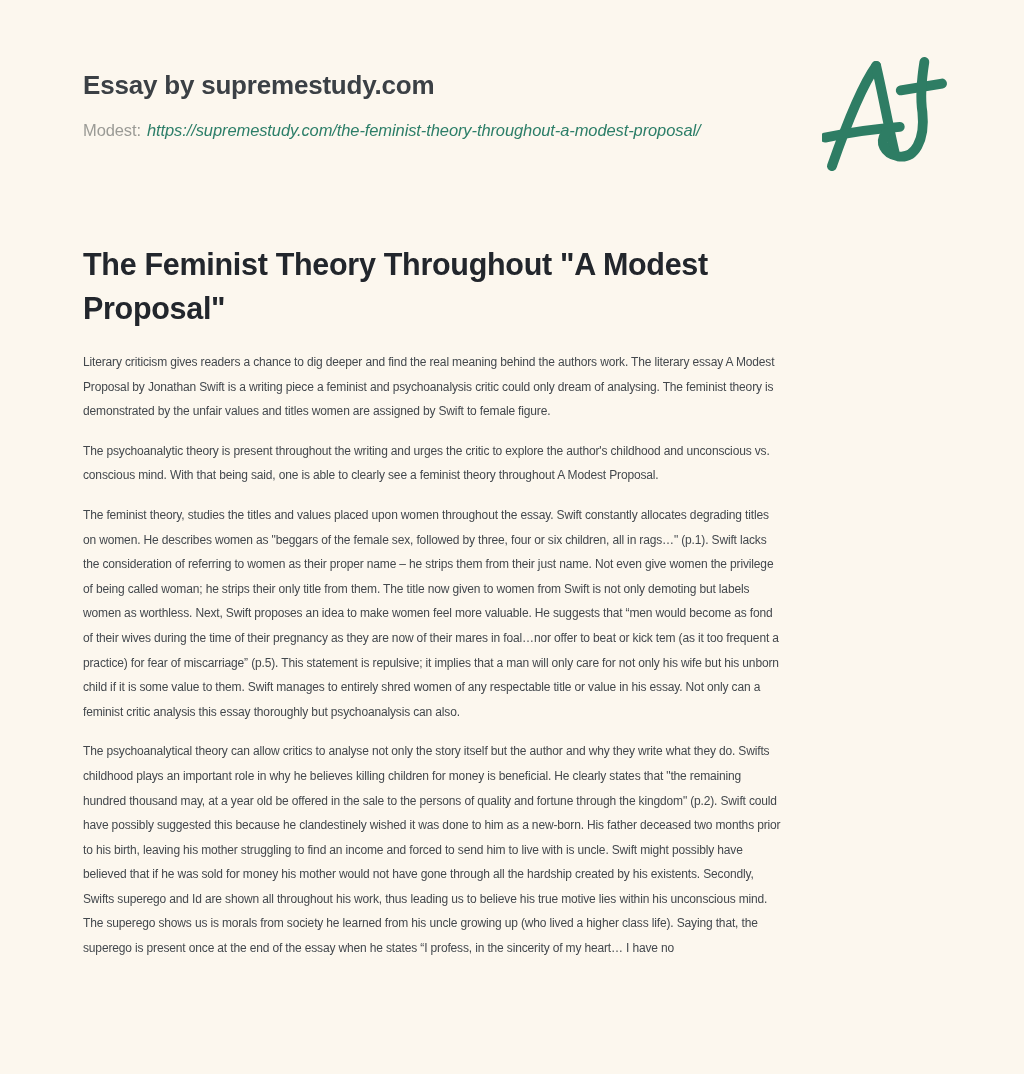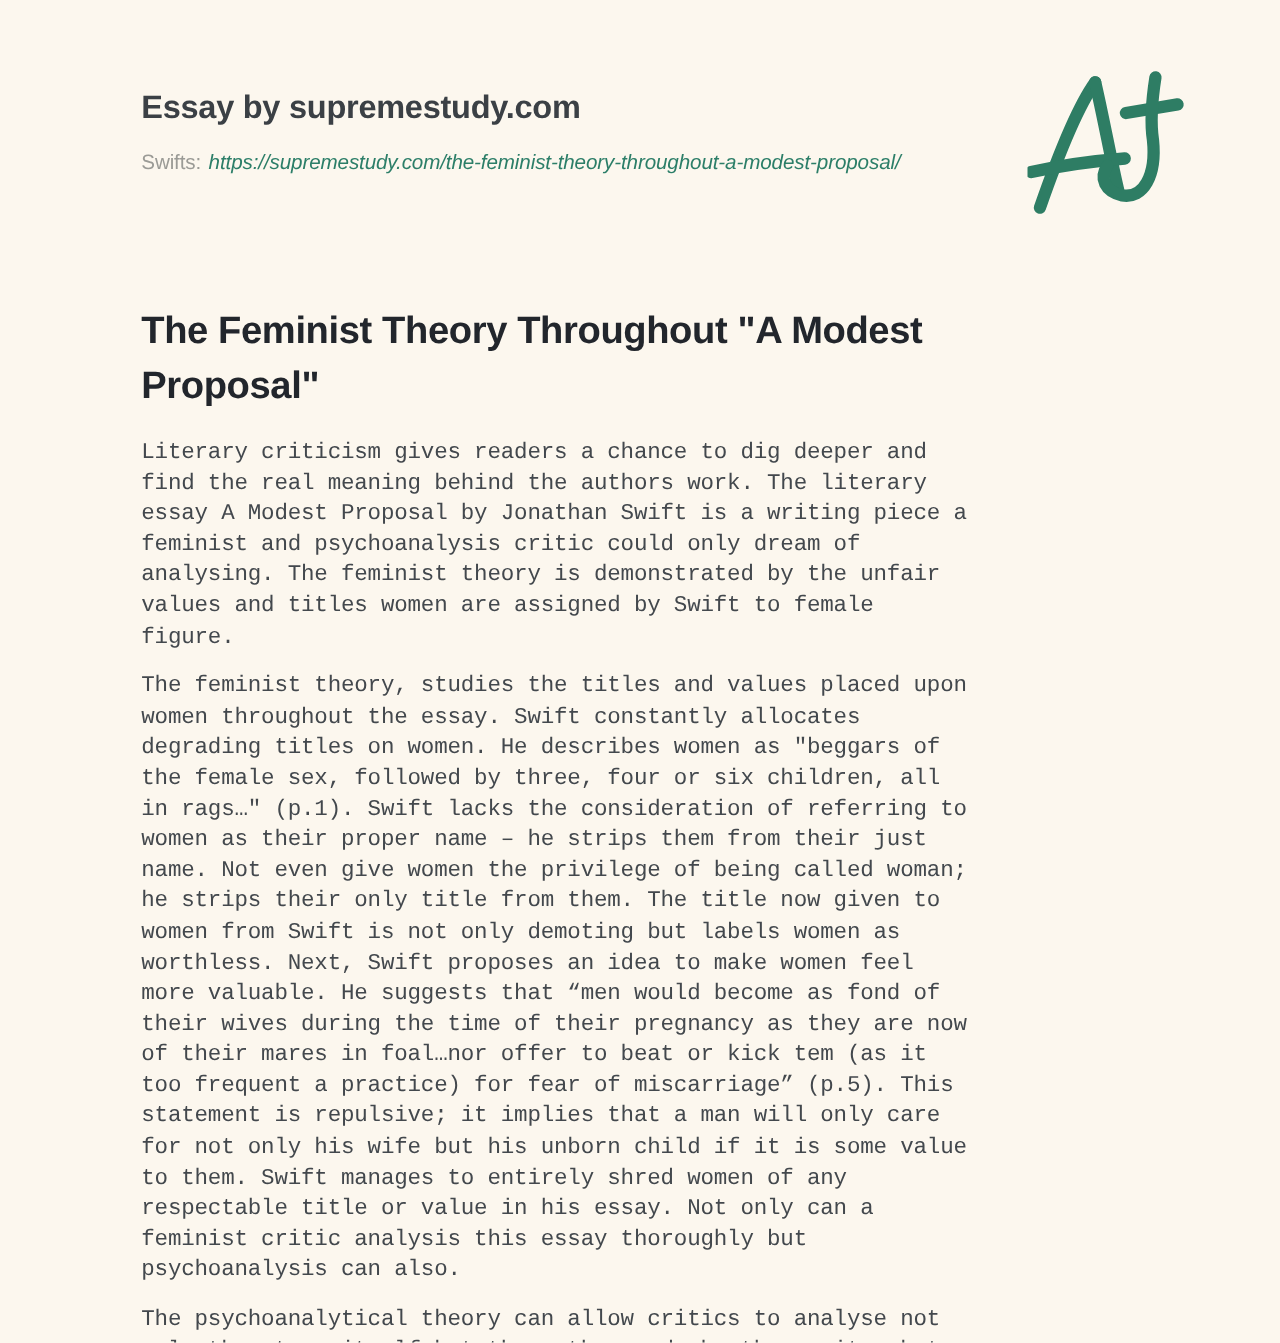--- a/index.html
+++ b/index.html
@@ -11,21 +11,21 @@
     height: 1074px;
     overflow: hidden;
     background: #FCF7EE;
     font-family: "Liberation Sans", sans-serif;
   }
   .page {
     position: relative;
     width: 876px;
     height: 1074px;
     box-sizing: border-box;
-    padding: 70px 95px 0 113px;
+    padding: 70px 95px 0 83px;
   }
   .essay-by-heading {
     font-size: 26px;
     font-weight: 700;
     color: #3B4045;
     letter-spacing: -0.2px;
     margin: 0 0 20px 0;
   }
   .source-line {
     font-size: 16.5px;
@@ -55,53 +55,53 @@
     font-weight: 700;
     letter-spacing: -0.3px;
     color: #22262C;
     line-height: 44px;
   }
   .essay-body {
     margin-top: 20px;
   }
   .essay-body p {
     margin: 0 0 15px 0;
-    font-size: 18px;
+    font-size: 12px;
     line-height: 24.6px;
     letter-spacing: -0.15px;
     color: #43484D;
     max-width: 834px;
-    font-family: Liberation Mono, monospace;
   }
 </style>
 </head>
 <body>
 
 <div class="page">
 
   <h2 class="essay-by-heading">Essay by supremestudy.com</h2>
 
   <p class="source-line">
-    <span class="source-label">Swifts:</span><a class="source-link" href="#">https://supremestudy.com/the-feminist-theory-throughout-a-modest-proposal/</a>
+    <span class="source-label">Modest:</span><a class="source-link" href="#">https://supremestudy.com/the-feminist-theory-throughout-a-modest-proposal/</a>
   </p>
 
   <div class="logo">
     <svg viewBox="0 0 130 120" width="128" height="118" fill="none" stroke-width="10" stroke-linecap="round" stroke-linejoin="round">
 
       <path d="M10 112 C 26 66, 42 28, 55 10" stroke="#2E7D64"></path>
       <path d="M55 10 C 62 40, 68 74, 74 99" stroke="#2E7D64"></path>
       <path d="M3 83 C 30 77, 54 74, 79 72" stroke="#2E7D64"></path>
 
       <path d="M80 35 L 122 28" stroke="#2E7D64"></path>
 
       <path d="M104 6 C 101 25, 100 44, 102 57 C 105 86, 94 105, 77 102 C 63 99, 58 88, 65 78" stroke="#2E7D64"></path>
     </svg>
   </div>
 
   <h1 class="essay-title">The Feminist Theory Throughout "A Modest Proposal"</h1>
 
   <div class="essay-body">
     <p>Literary criticism gives readers a chance to dig deeper and find the real meaning behind the authors work. The literary essay A Modest Proposal by Jonathan Swift is a writing piece a feminist and psychoanalysis critic could only dream of analysing. The feminist theory is demonstrated by the unfair values and titles women are assigned by Swift to female figure.</p>
+    <p>The psychoanalytic theory is present throughout the writing and urges the critic to explore the author's childhood and unconscious vs. conscious mind. With that being said, one is able to clearly see a feminist theory throughout A Modest Proposal.</p>
     <p>The feminist theory, studies the titles and values placed upon women throughout the essay. Swift constantly allocates degrading titles on women. He describes women as "beggars of the female sex, followed by three, four or six children, all in rags…" (p.1). Swift lacks the consideration of referring to women as their proper name – he strips them from their just name. Not even give women the privilege of being called woman; he strips their only title from them. The title now given to women from Swift is not only demoting but labels women as worthless. Next, Swift proposes an idea to make women feel more valuable. He suggests that “men would become as fond of their wives during the time of their pregnancy as they are now of their mares in foal…nor offer to beat or kick tem (as it too frequent a practice) for fear of miscarriage” (p.5). This statement is repulsive; it implies that a man will only care for not only his wife but his unborn child if it is some value to them. Swift manages to entirely shred women of any respectable title or value in his essay. Not only can a feminist critic analysis this essay thoroughly but psychoanalysis can also.</p>
     <p>The psychoanalytical theory can allow critics to analyse not only the story itself but the author and why they write what they do. Swifts childhood plays an important role in why he believes killing children for money is beneficial. He clearly states that "the remaining hundred thousand may, at a year old be offered in the sale to the persons of quality and fortune through the kingdom" (p.2). Swift could have possibly suggested this because he clandestinely wished it was done to him as a new-born. His father deceased two months prior to his birth, leaving his mother struggling to find an income and forced to send him to live with is uncle. Swift might possibly have believed that if he was sold for money his mother would not have gone through all the hardship created by his existents. Secondly, Swifts superego and Id are shown all throughout his work, thus leading us to believe his true motive lies within his unconscious mind. The superego shows us is morals from society he learned from his uncle growing up (who lived a higher class life). Saying that, the superego is present once at the end of the essay when he states “I profess, in the sincerity of my heart… I have no</p>
   </div>
 
 </div>
 
 </body></html>

